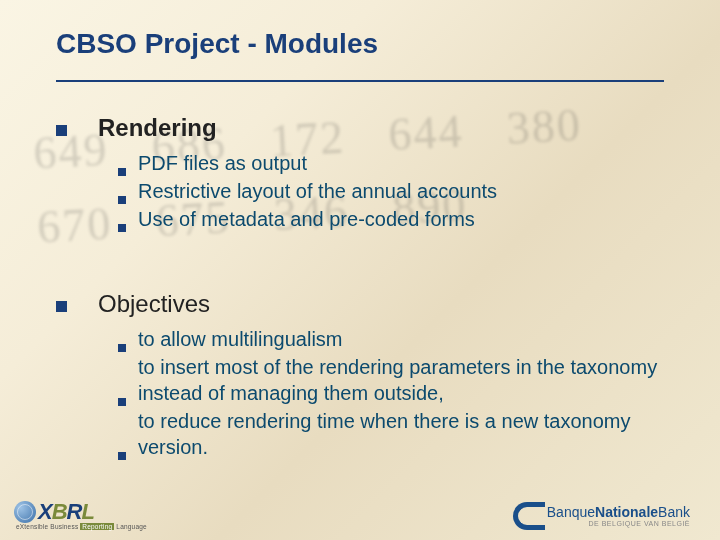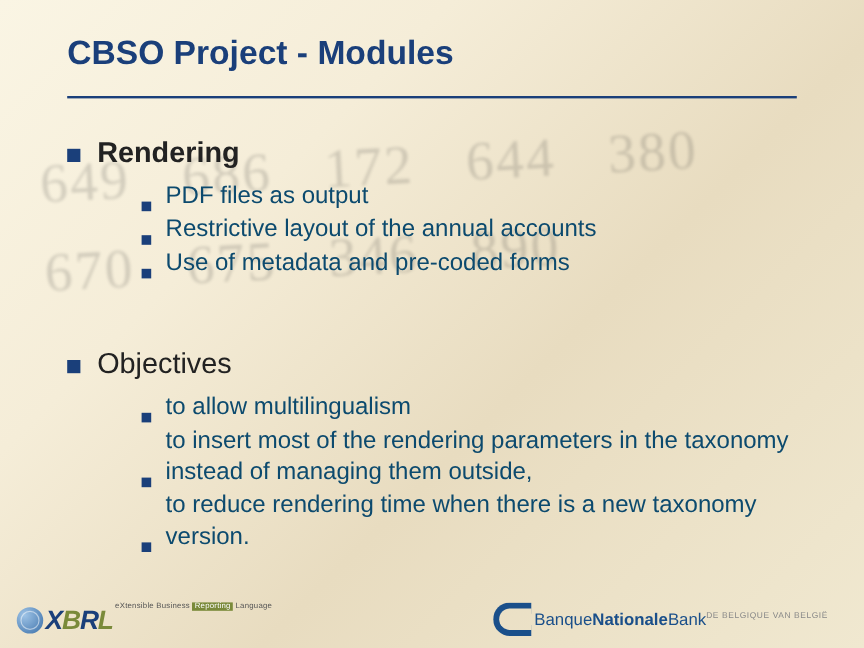--- a/index.html
+++ b/index.html
@@ -35,20 +35,21 @@
     font-weight: bold;
     color: #1a3f7a;
     border-bottom: 2px solid #1a3f7a;
     padding-bottom: 20px;
     margin-bottom: 32px;
   }
   .section-head {
     display: flex;
     align-items: baseline;
     margin: 18px 0 8px 0;
+    gap: 17px;
   }
   .bullet-sq {
     display: inline-block;
     width: 11px;
     height: 11px;
     background: #1a3f7a;
     margin-right: 14px;
     flex-shrink: 0;
     margin-top: 7px;
   }
@@ -83,21 +84,21 @@
     bottom: 10px;
     left: 0;
     right: 0;
     display: flex;
     justify-content: space-between;
     align-items: flex-end;
     padding: 0 30px 0 14px;
   }
   .xbrl-logo {
     display: flex;
-    flex-direction: row;
+    flex-direction: column;
     align-items: flex-start;
     justify-content: space-between;
   }
   .xbrl-main {
     display: flex;
     align-items: center;
     gap: 2px;
   }
   .xbrl-globe {
     width: 22px;
@@ -139,21 +140,21 @@
   .bnb-arc {
     width: 32px;
     height: 28px;
     border: 5px solid #1a4f8a;
     border-right: none;
     border-radius: 18px 0 0 18px;
     margin-right: 2px;
   }
   .bnb-text {
     display: flex;
-    flex-direction: row;
+    flex-direction: column;
     line-height: 1;
   }
   .bnb-line1 {
     font-size: 14px;
     color: #1a4f8a;
   }
   .bnb-line1 .bq { font-weight: normal; }
   .bnb-line1 .nat { font-weight: bold; }
   .bnb-line1 .bk { font-weight: normal; }
   .bnb-line2 {

